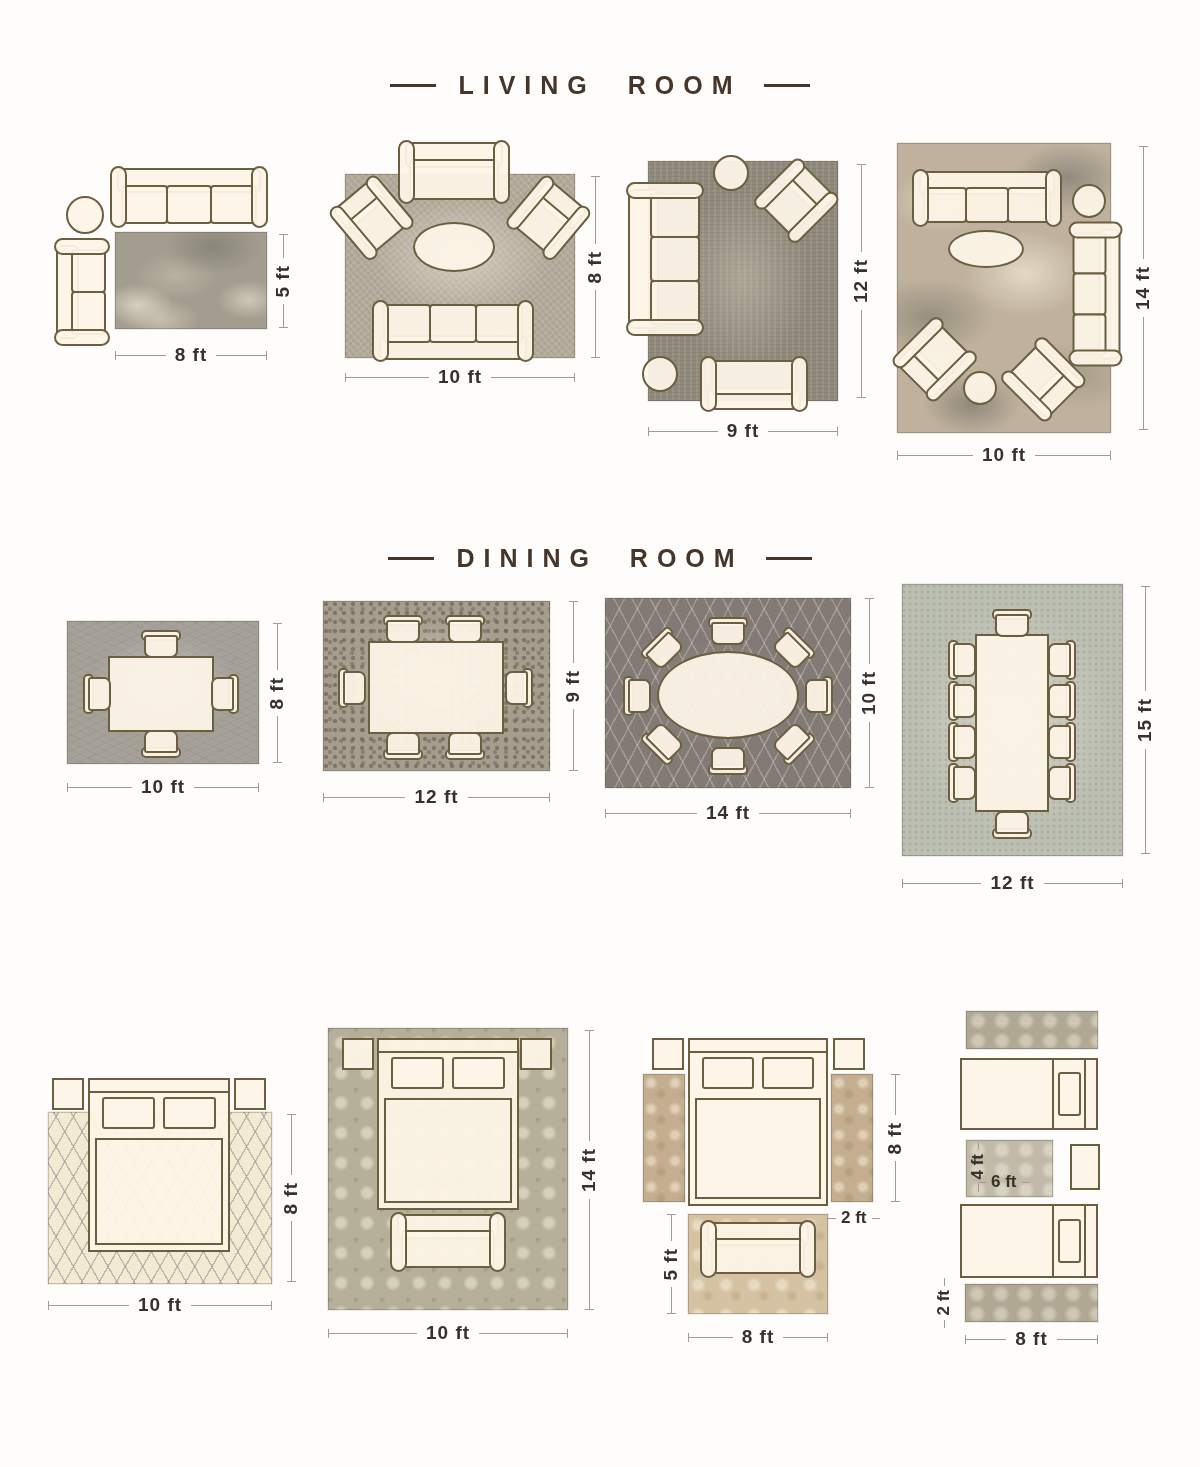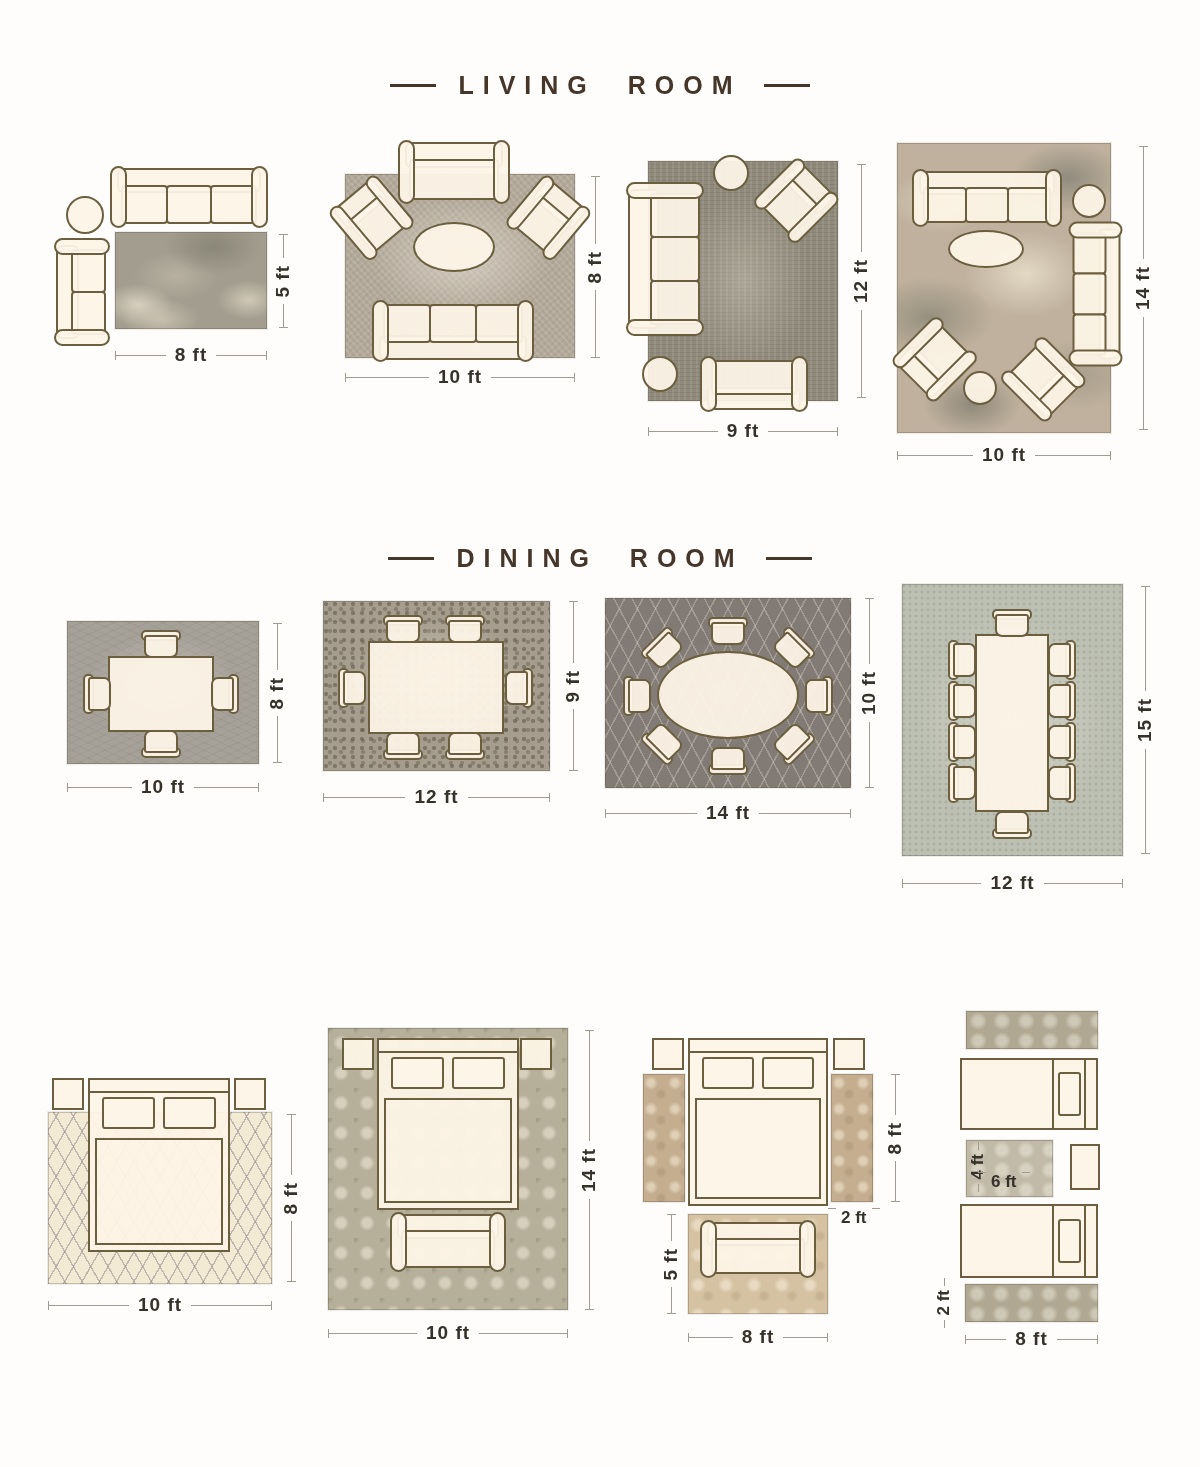--- a/index.html
+++ b/index.html
@@ -125,21 +125,21 @@
   .dim-h,.dim-v,.mini-h,.mini-v{position:absolute;color:var(--label);font-weight:bold;}
   .dim-h{display:flex;align-items:center;font-size:19px;}
   .dim-h .tick{width:1px;height:9px;background:var(--dimline);}
   .dim-h .ln{flex:1;height:1px;background:var(--dimline);}
   .dim-h .lbl{padding:0 9px;white-space:nowrap;letter-spacing:1px;}
   .dim-v{display:flex;flex-direction:column;align-items:center;font-size:19px;}
   .dim-v .tick{height:1px;width:9px;background:var(--dimline);}
   .dim-v .ln{flex:1;width:1px;background:var(--dimline);}
   .dim-v .lbl{writing-mode:vertical-rl;transform:rotate(180deg);padding:7px 0;
     white-space:nowrap;letter-spacing:1px;}
-  .mini-h{display:flex;align-items:flex-start;font-size:17px;}
+  .mini-h{display:flex;align-items:center;font-size:17px;}
   .mini-h .d{width:8px;height:1px;background:var(--dimline);}
   .mini-h .lbl{padding:0 5px;white-space:nowrap;}
   .mini-v{display:flex;flex-direction:column;align-items:center;font-size:17px;}
   .mini-v .d{width:1px;height:8px;background:var(--dimline);}
   .mini-v .lbl{writing-mode:vertical-rl;transform:rotate(180deg);padding:4px 0;white-space:nowrap;}
 </style>
 </head>
 <body>
 
 <div class="canvas">

